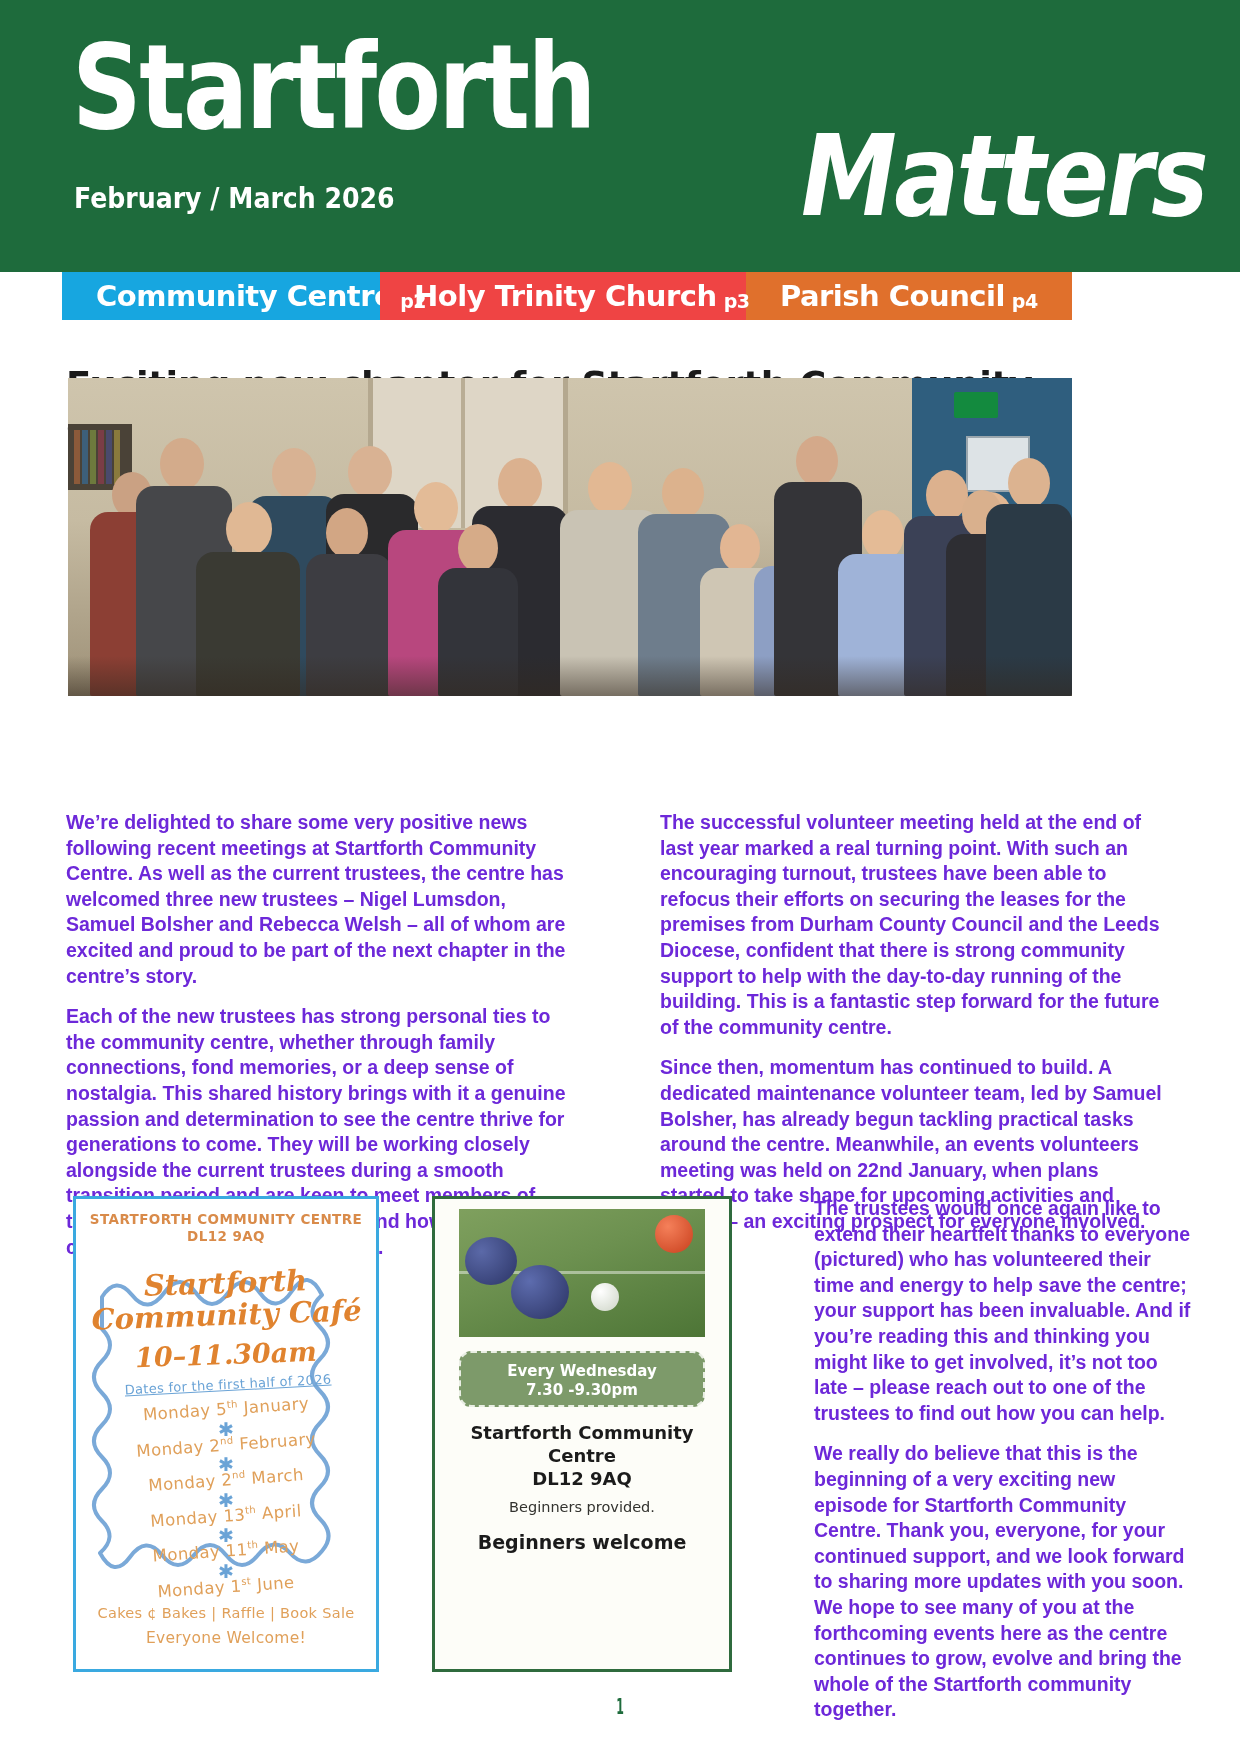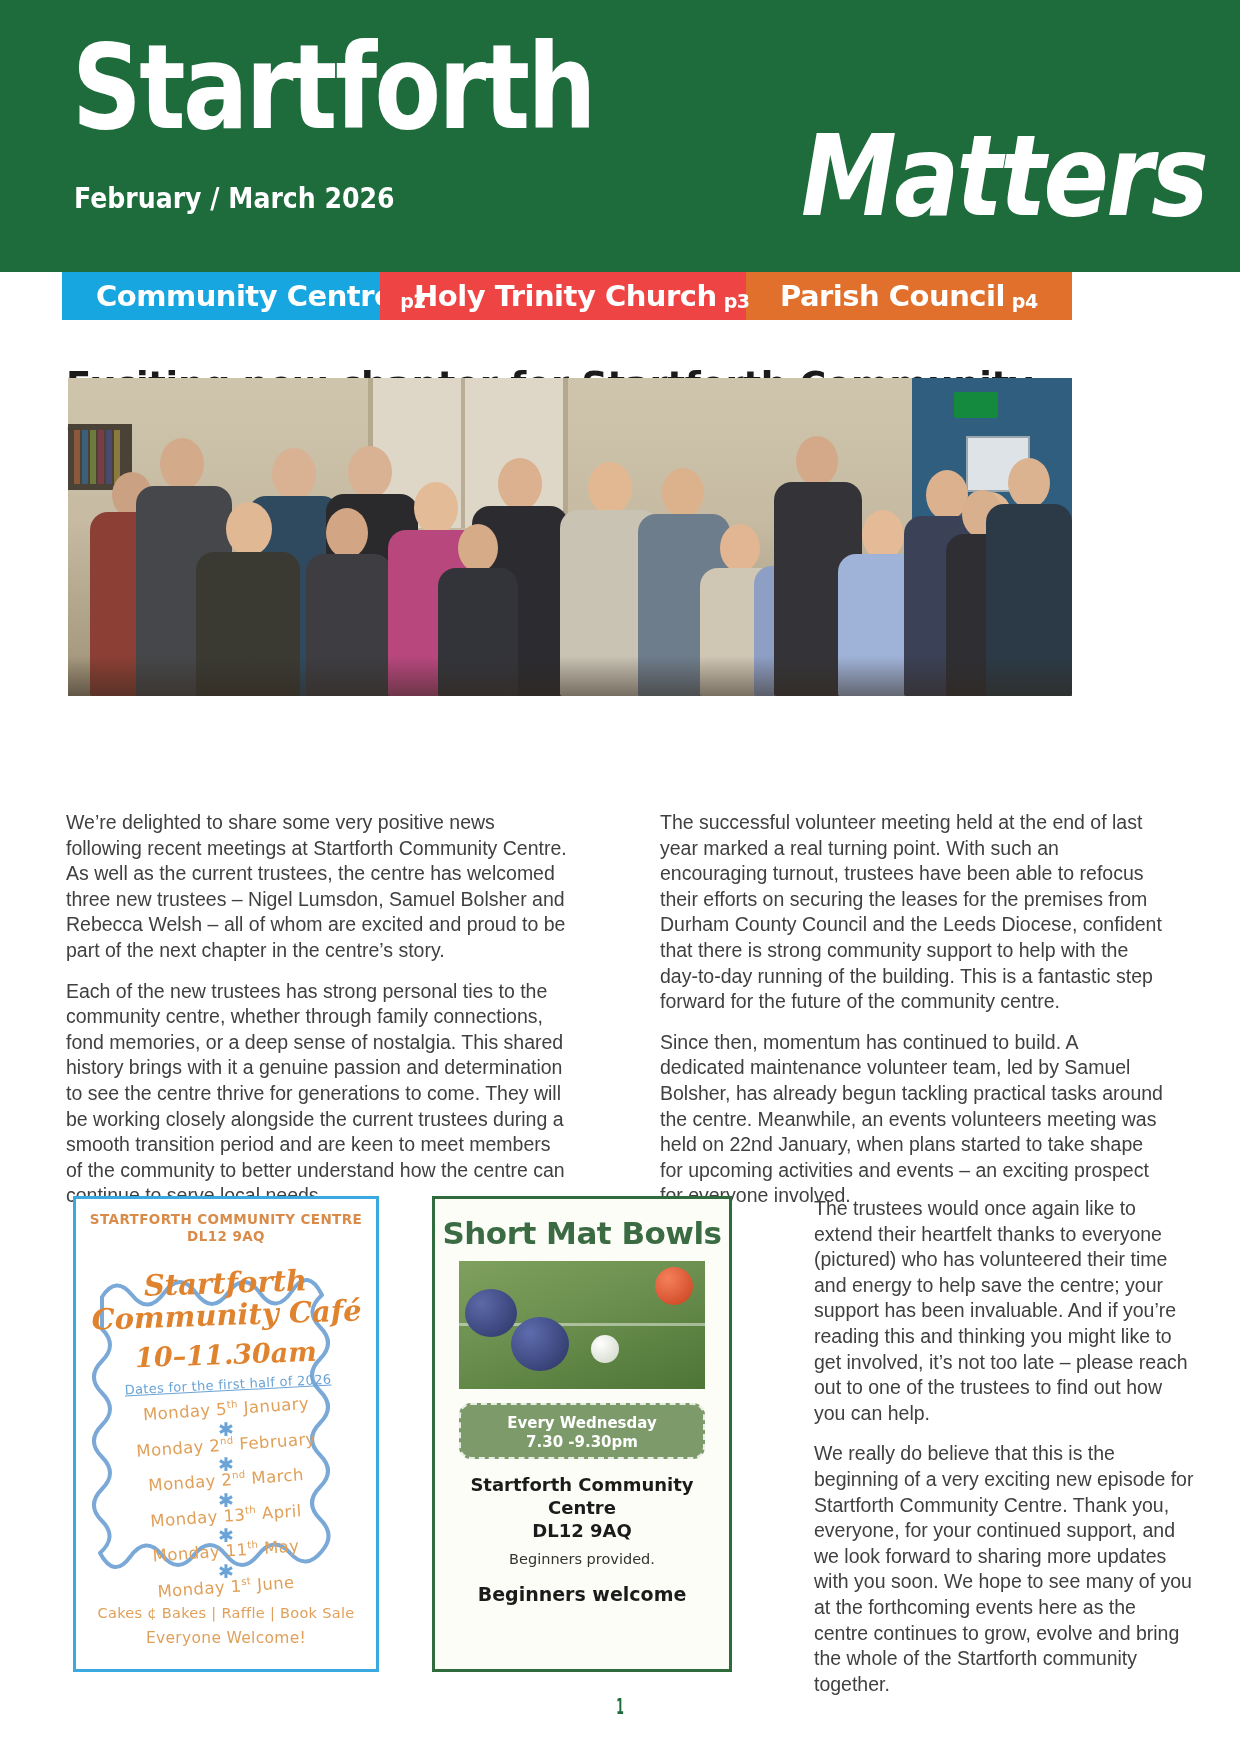--- a/index.html
+++ b/index.html
@@ -127,21 +127,22 @@
   .body{position:absolute;border-radius:18px 18px 2px 2px;}
   .grad-floor{position:absolute;left:0;bottom:0;width:100%;height:40px;
         background:linear-gradient(180deg,rgba(70,58,45,0.0),rgba(50,40,30,0.55));}
 
   
   .col{
     position:absolute;
     font-family:"Liberation Sans", sans-serif;
     font-size:19.5px;
     line-height:25.6px;
-    color:#404040;
+    color:#6d28d9;
+    font-weight:bold;
   }
   .col p{margin:0 0 15px 0;}
   .col-left{left:66px;top:810px;width:502px;}
   .col-right{left:660px;top:810px;width:506px;}
   .col-narrow{left:814px;top:1196px;width:380px;font-size:19.5px;line-height:25.6px;}
 
   
   .cafe-box{
     position:absolute;
     left:73px;top:1196px;
@@ -486,21 +487,20 @@
       <span>1</span><sup>st</sup>
       <span>June</span>
     </p>
   </div>
 
   <div class="cafe-foot1">Cakes ¢ Bakes | Raffle | Book Sale</div>
   <div class="cafe-foot2">Everyone Welcome!</div>
 </div>
 
 <div class="bowls-box">
-  <div class="bowls-title">Short Mat Bowls</div>
 
   <div class="bowls-photo">
     <div style="position:absolute;left:0;top:62px;width:100%;height:3px;background:rgba(255,255,255,0.45);"></div>
     <div class="bowl" style="left:6px;top:28px;width:52px;height:48px;background:radial-gradient(circle at 32% 30%,#5b69a8,#2b3466);"></div>
     <div class="bowl" style="left:52px;top:56px;width:58px;height:54px;background:radial-gradient(circle at 32% 30%,#5d6cae,#2a3262);"></div>
     <div class="bowl" style="left:132px;top:74px;width:28px;height:28px;background:radial-gradient(circle at 34% 30%,#ffffff,#cdd4c6);"></div>
     <div class="bowl" style="left:196px;top:6px;width:38px;height:38px;background:radial-gradient(circle at 34% 30%,#f5805a,#c83f1c);"></div>
   </div>
 
   <div class="bowls-pill">

